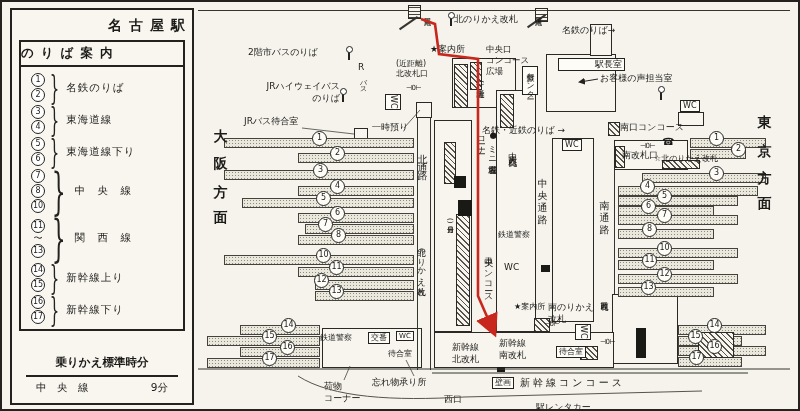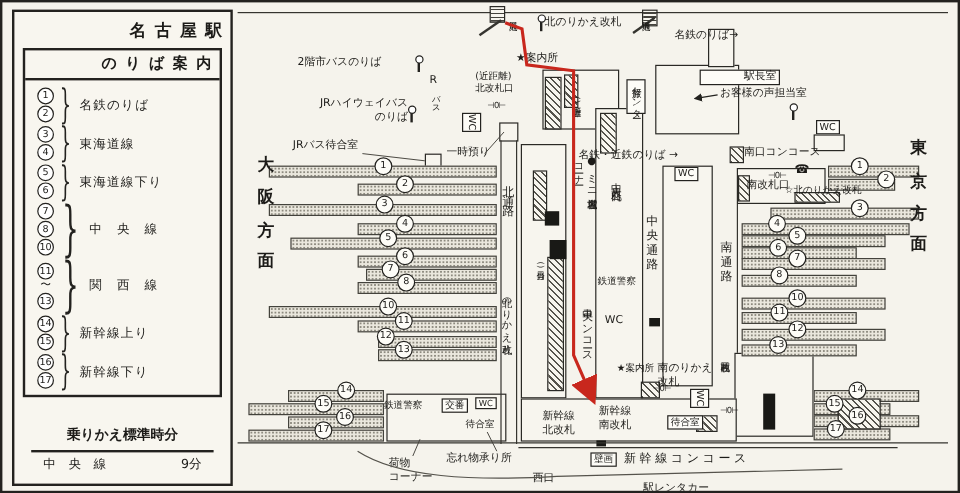--- a/index.html
+++ b/index.html
@@ -1,21 +1,21 @@
 <!DOCTYPE html>
 <html><head>
 <meta charset="utf-8">
 <style>
   html,body{margin:0;padding:0;background:#cfccc2;font-family:"DejaVu Sans",sans-serif;color:#1c1b18;}
   #page{position:relative;width:800px;height:411px;background:#f5f3ec;border:2px solid #23221f;box-sizing:border-box;overflow:hidden;}
   
   #panel{position:absolute;left:8px;top:6px;width:184px;height:397px;border:2px solid #23221f;background:#f8f6ef;box-sizing:border-box;}
   #panel-title{margin-top:7px;text-align:right;font-size:14px;font-weight:bold;letter-spacing:7px;}
   #guide-box{margin:5px 7px 0 7px;border:2px solid #23221f;background:#f8f6ef;}
-  #guide-header{border-bottom:2px solid #23221f;text-align:right;font-size:12.5px;font-weight:bold;letter-spacing:7px;padding:3px 0;}
+  #guide-header{border-bottom:2px solid #23221f;text-align:left;font-size:12.5px;font-weight:bold;letter-spacing:7px;padding:3px 0;}
   #groups{padding:5px 4px 3px 10px;}
   .grp{display:flex;align-items:center;margin-bottom:1px;}
   .nums{display:flex;flex-direction:column;align-items:center;}
   .gnum{width:12px;height:12px;border:1px solid #23221f;border-radius:50%;font-size:8px;line-height:12px;text-align:center;background:#fff;margin:0.5px 0;}
   .tilde{font-size:9px;line-height:10px;}
   .brace{font-family:"DejaVu Serif",serif;color:#23221f;transform:scale(.55,1.25);margin:0 0 0 1px;font-weight:400;}
   .glabel{font-size:10.5px;letter-spacing:1px;margin-left:3px;white-space:nowrap;}
   #tr-title{margin-top:6px;text-align:center;font-size:11.5px;font-weight:bold;line-height:1.5;}
   #tr-rule{width:152px;height:2px;background:#23221f;margin:3px auto 4px auto;}
   #tr-rows{width:132px;margin:0 auto;}
@@ -265,21 +265,24 @@
       <div class="slash" style="left: 415px; top: 14px; height: 22px; transform: rotate(55deg);"></div>
       <div class="slash" style="left: 543px; top: 12px; height: 22px; transform: rotate(55deg);"></div>
       <div class="lab" style="left: 246px; top: 45px; font-size: 9px;">2階市バスのりば</div>
       <div class="lab" style="left: 250px; top: 79px; font-size: 9px; width: 88px; text-align: right;">JRハイウェイバス
 のりば</div>
       <div class="lab" style="left: 452px; top: 12px; font-size: 9px;">北のりかえ改札</div>
       <div class="lab v" style="left: 420px; top: 11px; font-size: 7px;">地下入口</div>
       <div class="lab v" style="left: 531px; top: 11px; font-size: 7px;">地下入口</div>
       <div class="lab" style="left: 560px; top: 23px; font-size: 9px;">名鉄のりば→</div>
       <div class="lab" style="left: 428px; top: 42px; font-size: 9px;">★案内所</div>
-      <div class="lab boxed" style="left: 581px; top: 56px; font-size: 9px; padding-left: 36px;">駅長室</div>
+      <div class="lab" style="left: 484px; top: 42px; font-size: 8.5px;">中央口
+コンコース
+広場</div>
+      <div class="lab boxed" style="left: 556px; top: 56px; font-size: 9px; padding-left: 36px;">駅長室</div>
       <div class="lab" style="left: 598px; top: 71px; font-size: 9px;">お客様の声担当室</div>
       <div class="lab boxed" style="left: 678px; top: 98px; font-size: 8px;">WC</div>
       <div class="lab" style="left: 394px; top: 57px; font-size: 8px;">(近距離)
 北改札口</div>
       <div class="lab v" style="left: 472px; top: 78px; font-size: 8px;">(近距離)</div>
       <div class="lab" style="left: 356px; top: 60px; font-size: 9px;">R</div>
       <div class="lab v" style="left: 356px; top: 72px; font-size: 7px;">バス</div>
       <div class="lab" style="left: 242px; top: 114px; font-size: 9px;">JRバス待合室</div>
       <div class="lab" style="left: 370px; top: 120px; font-size: 9px;">一時預り</div>
       <div class="lab v" style="left: 414px; top: 144px; font-size: 10px; letter-spacing: 8px;">北通路</div>

